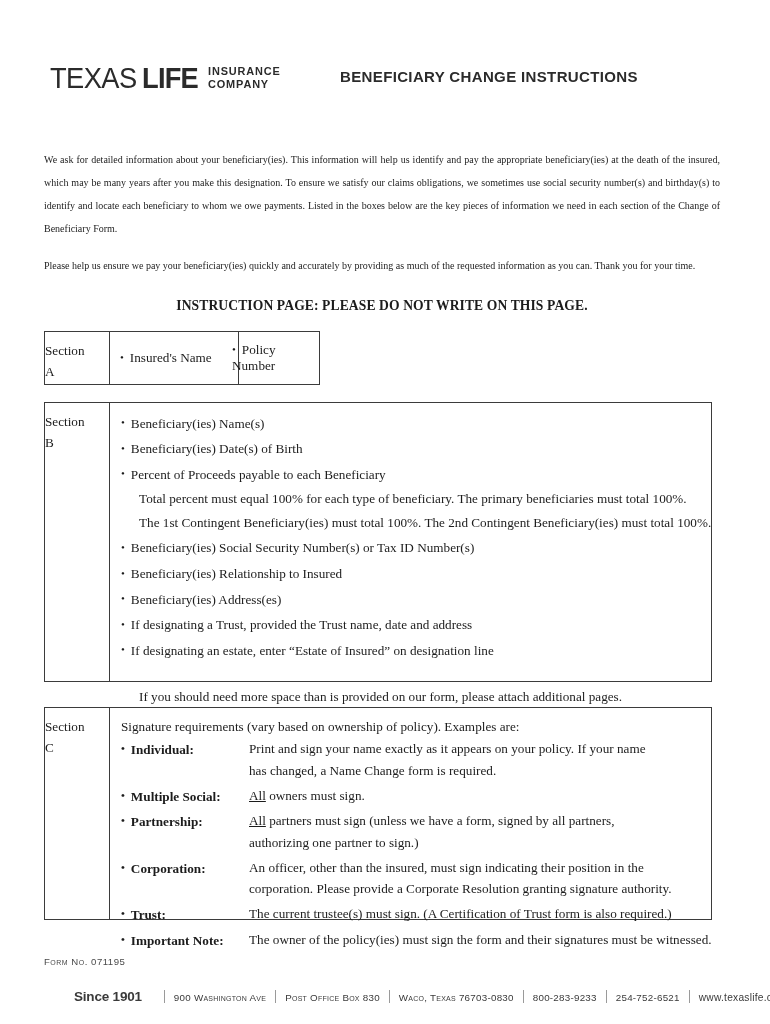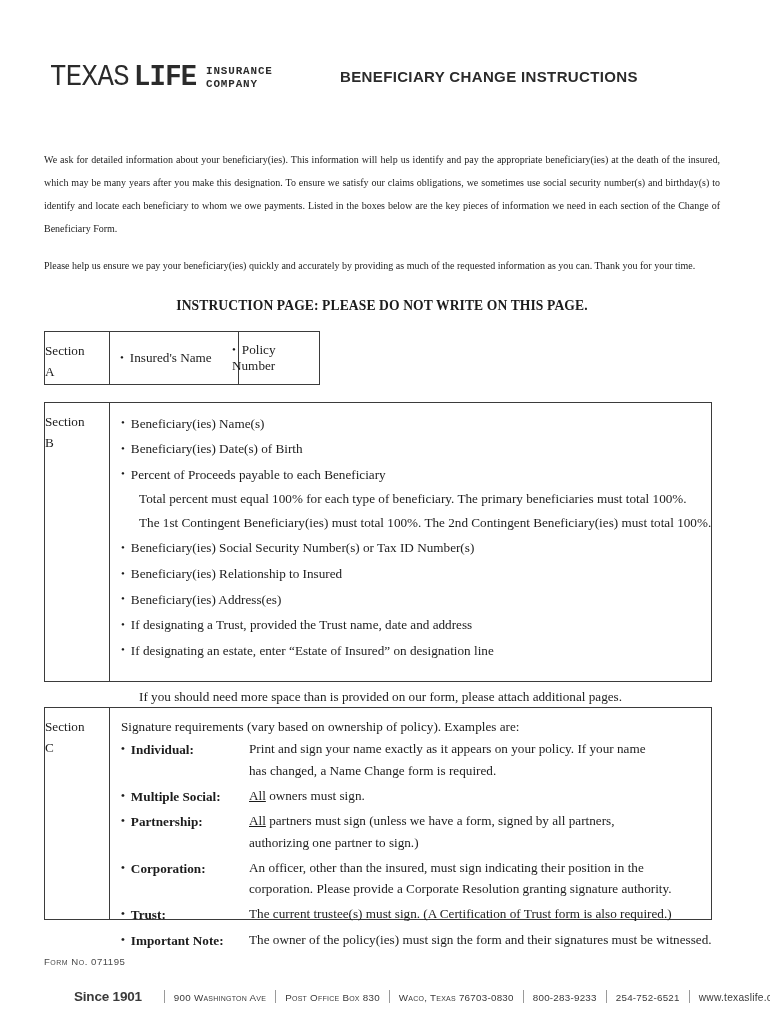--- a/index.html
+++ b/index.html
@@ -30,21 +30,21 @@
     top: 60px;
     width: 672px;
     height: 44px;
   }
   .logo {
     position: absolute;
     left: 6px;
     top: 3px;
     display: flex;
     align-items: flex-start;
-    font-family: Liberation Mono, monospace;
+    font-family: Liberation Sans, sans-serif;
     color: #2b2b2b;
     justify-content: center;
   }
   .logo-texas {
     font-size: 29px;
     font-weight: 400;
     letter-spacing: -0.6px;
     line-height: 30px;
     transform: scaleX(0.94);
     transform-origin: left top;

